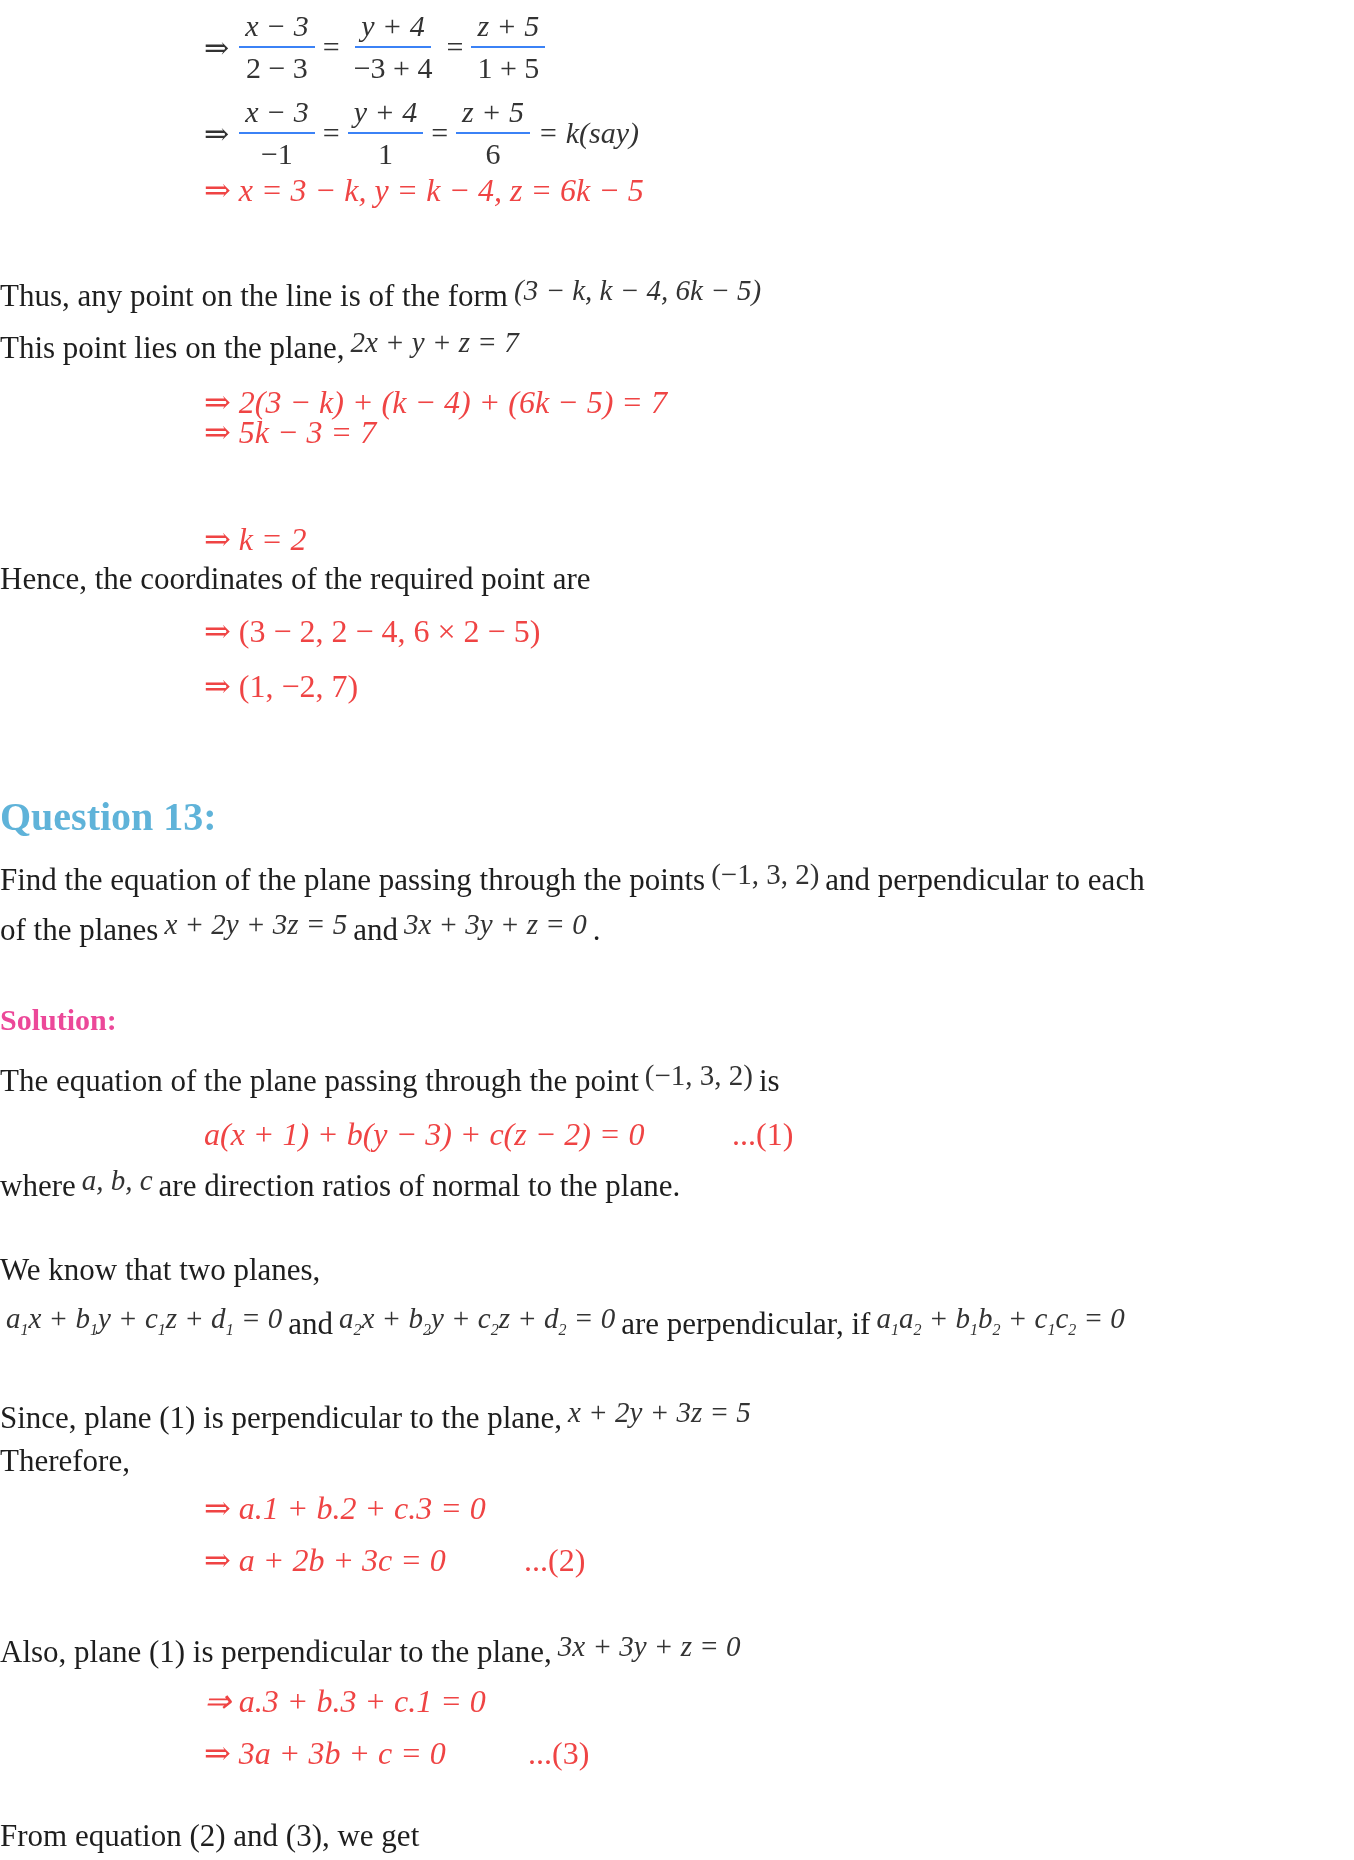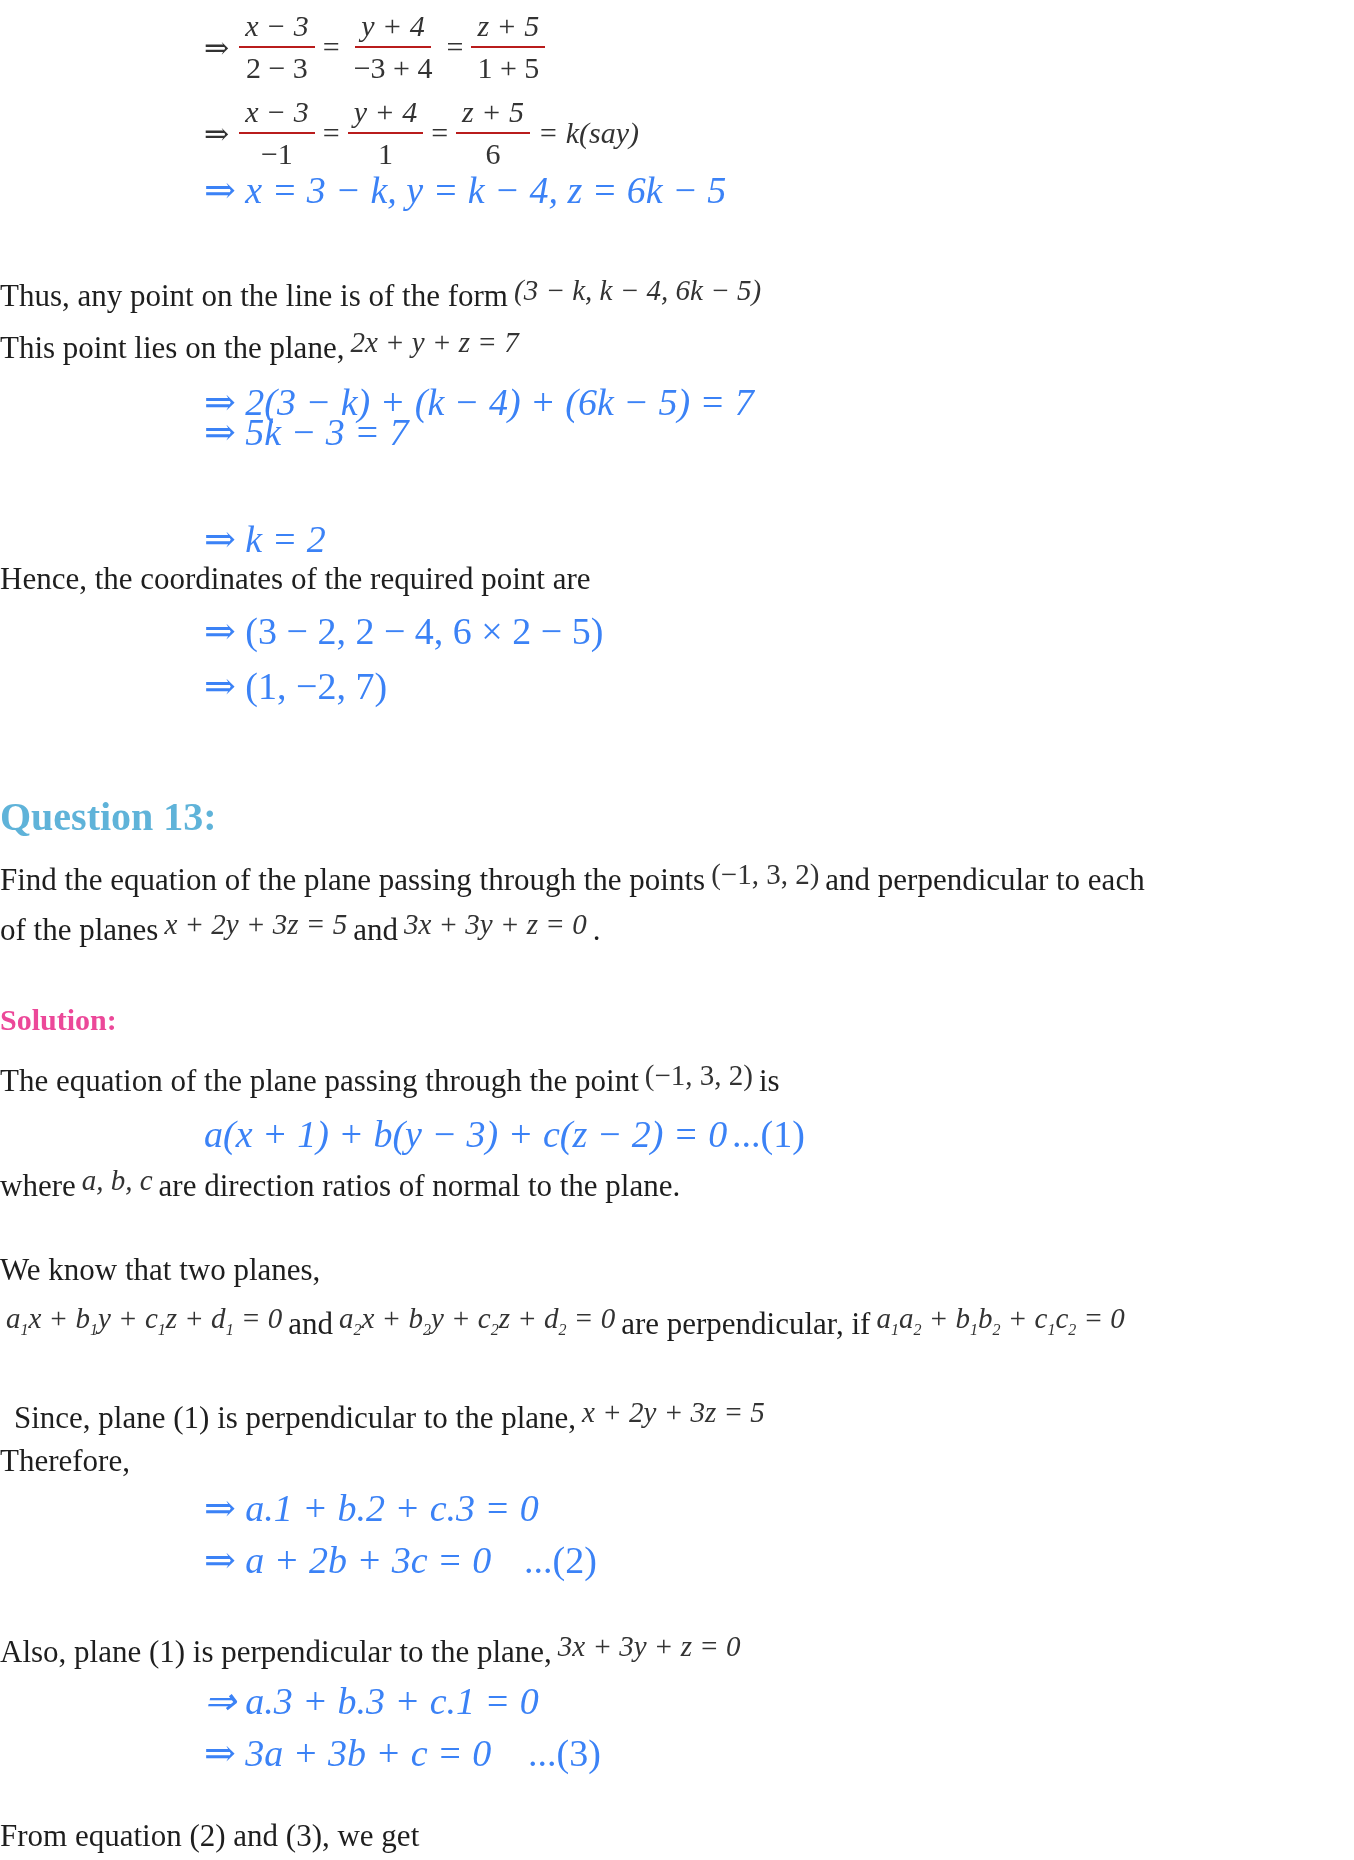--- a/index.html
+++ b/index.html
@@ -3,28 +3,28 @@
 <meta charset="utf-8">
 <style>
   html, body { margin: 0; padding: 0; background: #ffffff; }
   body {
     width: 1354px; height: 1860px; position: relative; overflow: hidden;
     font-family: "Liberation Serif", "DejaVu Serif", serif;
     color: #1e1e1e;
   }
   .line { position: absolute; left: 0; white-space: nowrap; font-size: 31px; line-height: 36px; }
   .indent { left: 204px; }
-  .math { font-family: "Liberation Serif", "DejaVu Serif", serif; font-size: 38px; color: #3b82f6; }
+  .math { font-family: "Liberation Serif", "DejaVu Serif", serif; font-size: 32px; color: #ef4444; }
   .mi { font-style: italic; }
   .inline-math { font-size: 29px; color: #333; position: relative; top: -6px; margin: 0 6px; }
   .q-heading { color: #5fb3d9; font-weight: bold; font-size: 40px; }
   .s-heading { color: #ec4899; font-weight: bold; font-size: 30px; }
   .frac-row { position: absolute; left: 204px; display: flex; align-items: center; font-size: 30px; color: #333; }
   .frac { display: inline-flex; flex-direction: column; align-items: center; margin: 0 4px; }
-  .frac .num { padding: 0 6px 2px; border-bottom: 2px solid #b91c1c; line-height: 36px; }
+  .frac .num { padding: 0 6px 2px; border-bottom: 2px solid #3b82f6; line-height: 36px; }
   .frac .den { padding: 2px 6px 0; line-height: 36px; }
   .arrow { margin-right: 6px; }
   .eqsign { margin: 0 4px; }
   sub { font-size: 16px; }
 </style>
 </head>
 <body>
 
 <div class="frac-row" style="top:8px;">
   <span class="arrow">⇒</span>
@@ -102,21 +102,21 @@
 <div class="line" style="top:1168px;">
   <span>where</span><span class="inline-math mi">a, b, c</span><span>are direction ratios of normal to the plane.</span>
 </div>
 
 <div class="line" style="top:1252px;">We know that two planes,</div>
 
 <div class="line" style="top:1306px;">
   <span class="inline-math mi" style="margin-left:6px;">a<sub>1</sub>x + b<sub>1</sub>y + c<sub>1</sub>z + d<sub>1</sub> = 0</span><span>and</span><span class="inline-math mi">a<sub>2</sub>x + b<sub>2</sub>y + c<sub>2</sub>z + d<sub>2</sub> = 0</span><span>are perpendicular, if</span><span class="inline-math mi">a<sub>1</sub>a<sub>2</sub> + b<sub>1</sub>b<sub>2</sub> + c<sub>1</sub>c<sub>2</sub> = 0</span>
 </div>
 
-<div class="line" style="top:1400px;margin-left:14px;">
+<div class="line" style="top:1400px;">
   <span>Since, plane (1) is perpendicular to the plane,</span><span class="inline-math mi">x + 2y + 3z = 5</span>
 </div>
 <div class="line" style="top:1443px;">Therefore,</div>
 
 <div class="line indent math mi" style="top:1490px;">⇒ a.1 + b.2 + c.3 = 0</div>
 <div class="line indent math mi" style="top:1542px;">⇒ a + 2b + 3c = 0</div>
 <div class="line math" style="top:1542px; left:524px;">...(2)</div>
 
 <div class="line" style="top:1634px;">
   <span>Also, plane (1) is perpendicular to the plane,</span><span class="inline-math mi">3x + 3y + z = 0</span>

